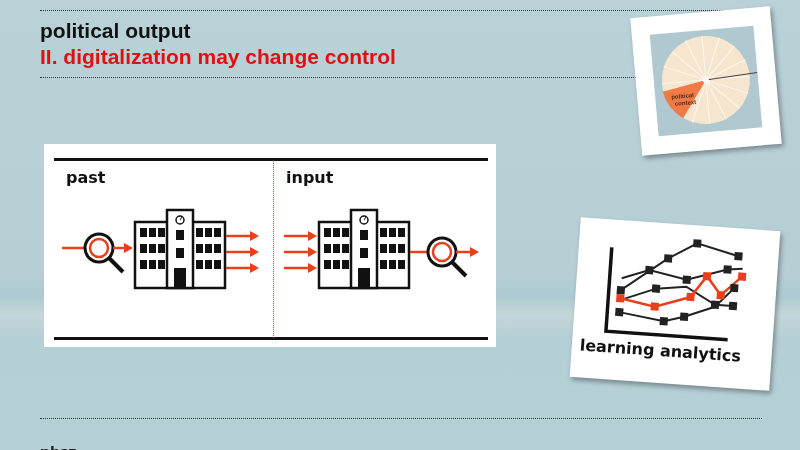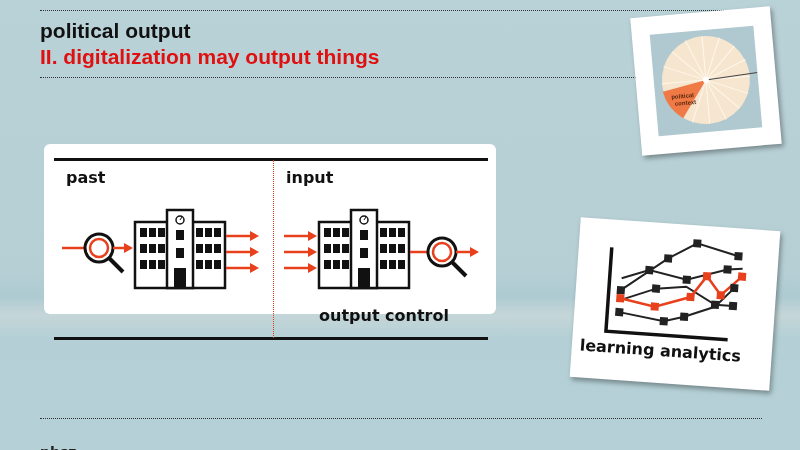--- a/index.html
+++ b/index.html
@@ -7,40 +7,40 @@
     width: 800px; height: 450px; overflow: hidden; position: relative;
     font-family: "Liberation Sans", sans-serif;
     background: linear-gradient(to bottom,
       #b9d2d8 0%, #b6cfd5 60%, #aecbd2 66%, #c5d6d8 70%, #b4d0d6 75%, #b5d1d7 100%);
   }
   .hline { position: absolute; height: 0; border-top: 1px dotted #333; }
   .title1 { position: absolute; left: 40px; top: 19px; font-size: 21px; font-weight: bold; color: #111; }
   .title2 { position: absolute; left: 40px; top: 45px; font-size: 21px; font-weight: bold; color: #e01010; }
   .footer { position: absolute; left: 40px; top: 420px; font-size: 14px; font-weight: bold; color: #222; font-family: "DejaVu Sans", sans-serif; margin-top: 24px; }
 
-  .diagram { position: absolute; left: 44px; top: 144px; width: 452px; height: 170px; background: #fff; border-radius: 6px; }
+  .diagram { position: absolute; left: 44px; top: 144px; width: 452px; height: 203px; background: #fff; }
   .diagram .bar { position: absolute; left: 10px; right: 8px; height: 3px; background: #111; }
   .diagram .sep { position: absolute; left: 229px; top: 16px; height: 178px; border-left: 1px dotted #d84020; }
   .diagram .lbl { position: absolute; font-family: "DejaVu Sans", sans-serif; font-size: 16px; font-weight: bold; color: #111; }
   .diagram .cap { position: absolute; font-family: "DejaVu Sans", sans-serif; font-size: 16px; font-weight: bold; color: #111; }
 
   .photo1 { position: absolute; left: 636px; top: 12px; width: 140px; height: 138px; background: #fff;
     transform: rotate(-5deg); box-shadow: 2px 3px 5px rgba(0,0,0,0.35); }
   .photo1 .inner { position: absolute; left: 18px; top: 18px; width: 104px; height: 102px; background: #b0c8cf; overflow: hidden; }
 
   .photo2 { position: absolute; left: 575px; top: 224px; width: 200px; height: 160px; background: #fff;
     transform: rotate(4deg); box-shadow: 2px 3px 5px rgba(0,0,0,0.35); }
   .photo2 .cap2 { position: absolute; left: 8px; top: 118px; font-family: "DejaVu Sans", sans-serif; font-size: 16px; font-weight: bold; color: #111; white-space: nowrap; }
 </style>
 </head>
 <body>
 
 <div class="hline" style="left:40px; top:10px; width:720px;"></div>
 <div class="title1">political output</div>
-<div class="title2">II. digitalization may output things</div>
+<div class="title2">II. digitalization may change control</div>
 <div class="hline" style="left:40px; top:77px; width:600px;"></div>
 
 <div class="diagram">
   <div class="bar" style="top:14px;"></div>
   <div class="bar" style="top:193px;"></div>
   <div class="sep"></div>
 
   <div class="lbl" style="left:22px; top:24px;">past</div>
   <div class="lbl" style="left:242px; top:24px;">input</div>
 
@@ -133,21 +133,20 @@
     <line x1="134" y1="46" x2="152" y2="46" stroke="#e8401c" stroke-width="2.5"></line>
     <g>
       <circle cx="166" cy="46" r="14" fill="#fff" stroke="#111" stroke-width="3"></circle>
       <circle cx="166" cy="46" r="9" fill="none" stroke="#e8401c" stroke-width="2.5"></circle>
       <line x1="176" y1="56" x2="190" y2="70" stroke="#111" stroke-width="4"></line>
     </g>
     <line x1="180" y1="46" x2="196" y2="46" stroke="#e8401c" stroke-width="2.5"></line>
     <polygon points="194,41 203,46 194,51" fill="#e8401c"></polygon>
   </svg>
 
-  <div class="cap" style="left:275px; top:162px;">output control</div>
 </div>
 
 <div class="photo1">
   <div class="inner">
     <svg width="104" height="102" viewBox="0 0 104 102">
       <circle cx="52" cy="50" r="44" fill="#f6e6cf"></circle>
       <g stroke="#fff7ec" stroke-width="1">
         <line x1="52" y1="6" x2="52" y2="94"></line>
           <line x1="8" y1="50" x2="96" y2="50"></line>
         <line x1="21" y1="19" x2="83" y2="81"></line>

